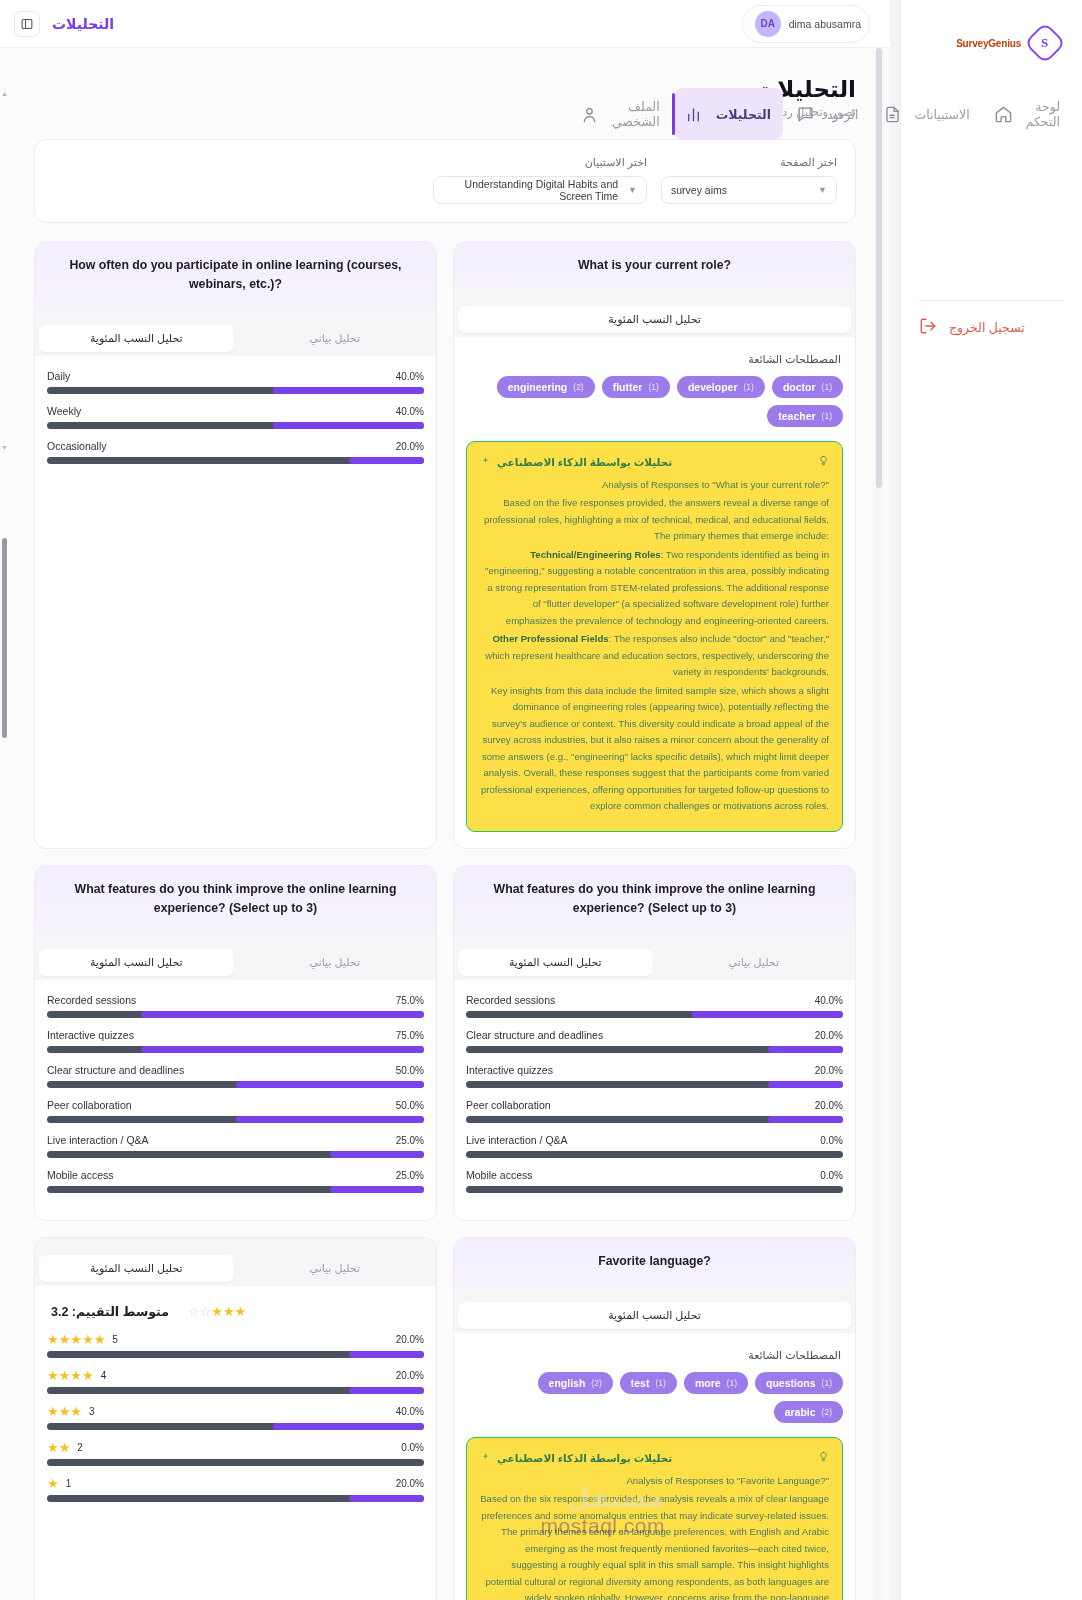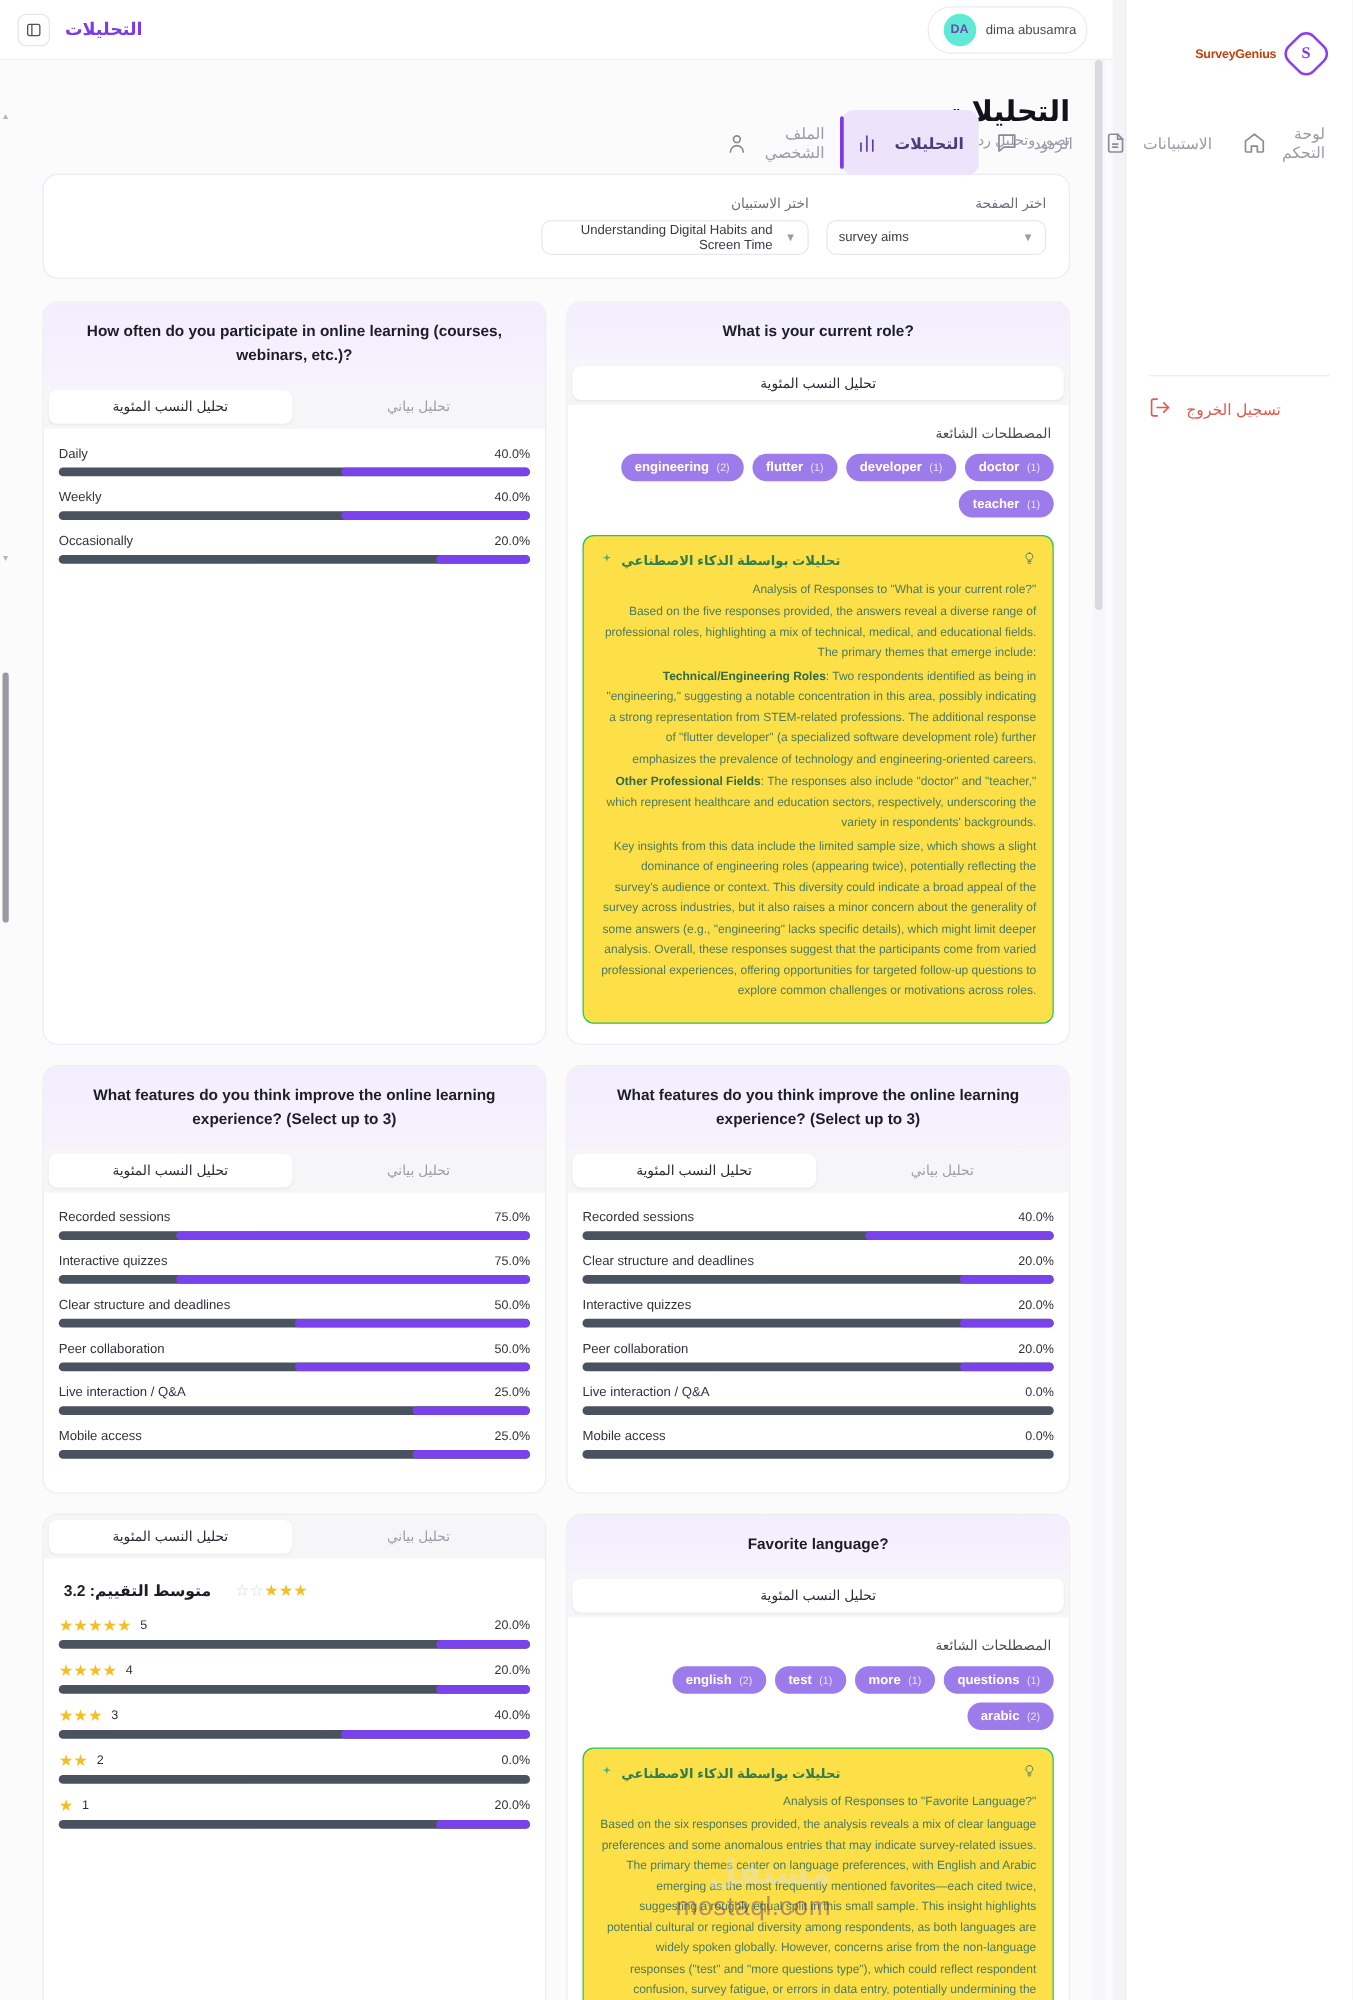--- a/index.html
+++ b/index.html
@@ -75,21 +75,21 @@
   .panel-btn {
     width: 26px; height: 26px; border: 1px solid #e6e6ec; border-radius: 7px;
     background: #fff; display: flex; align-items: center; justify-content: center; cursor: pointer;
   }
   .user-chip {
     display: flex; align-items: center; gap: 8px; flex-direction: row-reverse;
     border: 1px solid #ececf1; border-radius: 22px; padding: 5px 8px 5px 12px; background: #fff;
     cursor: pointer;
   }
   .avatar {
-    width: 26px; height: 26px; border-radius: 50%; background: #5eead4;
+    width: 26px; height: 26px; border-radius: 50%; background: #c4b5fd;
     color: #6d4aa8; font-size: 10px; font-weight: 600;
     display: flex; align-items: center; justify-content: center;
   }
   .user-name { font-size: 10.5px; color: #4a4a55; }
 
   .content { padding: 28px 34px 20px 34px; }
   .page-title { font-size: 23px; font-weight: 700; color: #12121a; text-align: right; line-height: 1.2; }
   .page-sub { font-size: 11.5px; color: #9b9ba6; text-align: right; margin-top: 1px; }
 
   .filter-card {
@@ -117,20 +117,21 @@
     background: linear-gradient(180deg, #f3edfd 0%, #f7f3fd 100%);
     padding: 14px 18px; text-align: center;
   }
   .qcard-title { font-size: 12.3px; font-weight: 700; color: #1d1d28; line-height: 1.55; direction: ltr; }
   .qcard-title.ar { direction: rtl; text-align: right; font-size: 13px; }
 
   .tabs { display: flex; flex-direction: row-reverse; background: #f6f6f8; padding: 4px; gap: 4px; }
   .tab {
     flex: 1; text-align: center; font-size: 11px; padding: 7px 0; border-radius: 7px; cursor: pointer;
     color: #9c9cab;
+    margin-top: 13px;
   }
   .tab.active { background: #fff; color: #2b2b38; box-shadow: 0 1px 2px rgba(0,0,0,.05); }
   .tabs.single .tab.active { flex: 1; }
 
   .qcard-body { padding: 14px 12px 16px 12px; flex: 1; }
 
   .bar-row { margin-bottom: 11px; }
   .bar-top { display: flex; flex-direction: row; justify-content: space-between; align-items: baseline; margin-bottom: 5px; }
   .bar-label { font-size: 10.5px; color: #31313d; direction: ltr; }
   .bar-pct { font-size: 10px; color: #31313d; font-weight: 500; }

